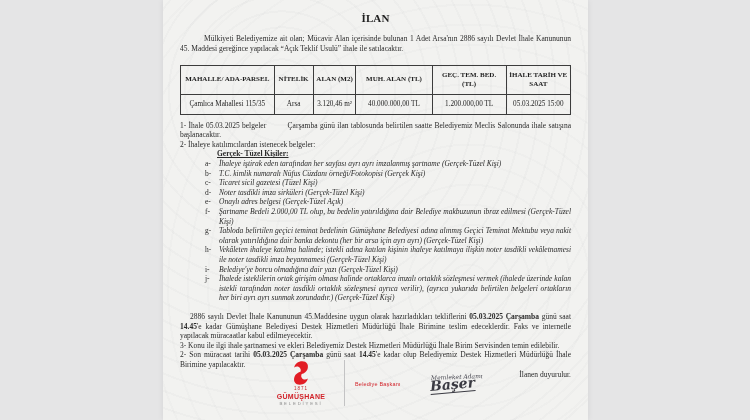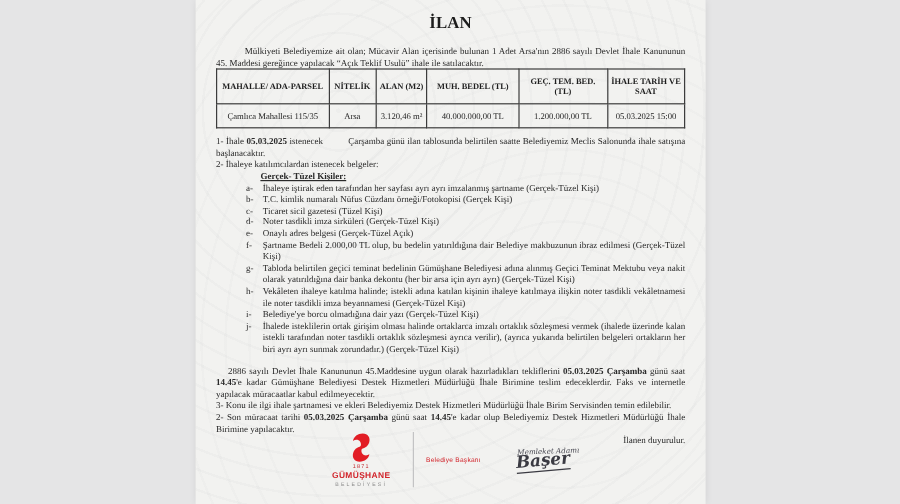--- a/index.html
+++ b/index.html
@@ -13,45 +13,45 @@
   .page{
     position:absolute;left:163px;top:0;width:425px;height:420px;
     box-sizing:border-box;padding:12px 17px 0 17px;
     background-color:#f2f2f0;
     background-image:
       repeating-radial-gradient(circle at 28% 22%, rgba(110,115,125,0.035) 0 2px, rgba(0,0,0,0) 2px 16px),
       repeating-radial-gradient(circle at 72% 68%, rgba(110,115,125,0.028) 0 2px, rgba(0,0,0,0) 2px 20px);
     box-shadow:0 0 6px rgba(0,0,0,0.08);
   }
   .title,.subtitle{
-    text-align:center;font-weight:bold;font-size:14px;line-height:1.2;
+    text-align:center;font-weight:bold;font-size:11px;line-height:1.2;
     letter-spacing:.1px;color:#1d1d1d;
   }
   .intro{
-    margin:9px 0 0 0;font-size:7.5px;line-height:1.3;
+    margin:9px 0 11px 0;font-size:7.5px;line-height:1.3;
     text-align:justify;text-indent:24px;color:#2a2a2a;
   }
   table.auction{
     width:100%;border-collapse:collapse;margin-top:0;
     font-size:7px;color:#1e1e1e;table-layout:fixed;
   }
   table.auction th, table.auction td{
     border:1px solid #3c3c3c;text-align:center;vertical-align:middle;
     padding:2px 2px;overflow:hidden;
   }
   table.auction th{font-weight:bold;height:24px;line-height:1.25;}
   table.auction td{height:15px;font-size:7.2px;}
   .list{margin-top:6px;font-size:7.5px;line-height:1.28;color:#2a2a2a;}
   .pline{margin:0;text-align:justify;}
   .docs-heading{
     margin:0 0 0 25px;font-weight:bold;text-decoration:underline;text-align:left;padding-left:12px;
   }
   .doc-item{display:flex;margin-left:25px;}
   .doc-letter{flex:none;width:14px;}
-  .doc-text{flex:1;text-align:justify;}
+  .doc-text{flex:1;text-align:justify;font-style:italic;}
   .para-offer{margin-top:9px;text-indent:10px;}
   .closing{margin-left:25px;text-align:right;}
   .footer{
     position:absolute;left:0;top:360px;width:425px;
     display:flex;justify-content:center;align-items:center;gap:10px;
   }
   .logo-block{width:66px;text-align:center;font-family:"Liberation Sans", sans-serif;line-height:1.1;}
   .logo-mark{width:26px;height:26px;display:block;margin:0 auto;}
   .logo-year{font-size:4.5px;color:#c0272d;letter-spacing:1px;margin-top:1px;}
   .logo-name{font-size:7px;font-weight:bold;color:#d2232a;letter-spacing:.3px;margin-top:1px;}
@@ -89,39 +89,39 @@
         <col style="width:11%">
       <col style="width:19.5%">
         <col style="width:19%">
         <col style="width:16.5%">
     </colgroup>
     <thead>
       <tr>
         <th>MAHALLE/ ADA-PARSEL</th>
         <th>NİTELİK</th>
         <th>ALAN (M2)</th>
-        <th>MUH. BEDEL (TL)</th>
+        <th>MUH. ALAN (TL)</th>
         <th>GEÇ. TEM. BED. (TL)</th>
         <th>İHALE TARİH VE SAAT</th>
       </tr>
     </thead>
     <tbody>
       <tr>
         <td>Çamlıca Mahallesi 115/35</td>
         <td>Arsa</td>
         <td>3.120,46 m²</td>
         <td>40.000.000,00 TL</td>
         <td>1.200.000,00 TL</td>
         <td>05.03.2025 15:00</td>
       </tr>
     </tbody>
   </table>
 
   <div class="list">
-    <p class="pline"><span>1- İhale </span><span style="font-weight: bold;">05.03.2025</span><span> istenecek </span><span style="font-weight: normal; padding-left: 19px;">Çarşamba</span><span> günü ilan tablosunda belirtilen saatte Belediyemiz Meclis Salonunda ihale satışına başlanacaktır.</span></p>
+    <p class="pline"><span>1- İhale </span><span style="font-weight: normal;">05.03.2025</span><span> belgeler </span><span style="font-weight: normal; padding-left: 19px;">Çarşamba</span><span> günü ilan tablosunda belirtilen saatte Belediyemiz Meclis Salonunda ihale satışına başlanacaktır.</span></p>
     <p class="pline">2- İhaleye katılımcılardan istenecek belgeler:</p>
     <p class="pline docs-heading">Gerçek- Tüzel Kişiler:</p>
 
     <div class="doc-item">
       <span class="doc-letter">a-</span>
       <span class="doc-text">İhaleye iştirak eden tarafından her sayfası ayrı ayrı imzalanmış şartname (Gerçek-Tüzel Kişi)</span>
     </div>
     <div class="doc-item">
       <span class="doc-letter">b-</span>
       <span class="doc-text">T.C. kimlik numaralı Nüfus Cüzdanı örneği/Fotokopisi (Gerçek Kişi)</span>

